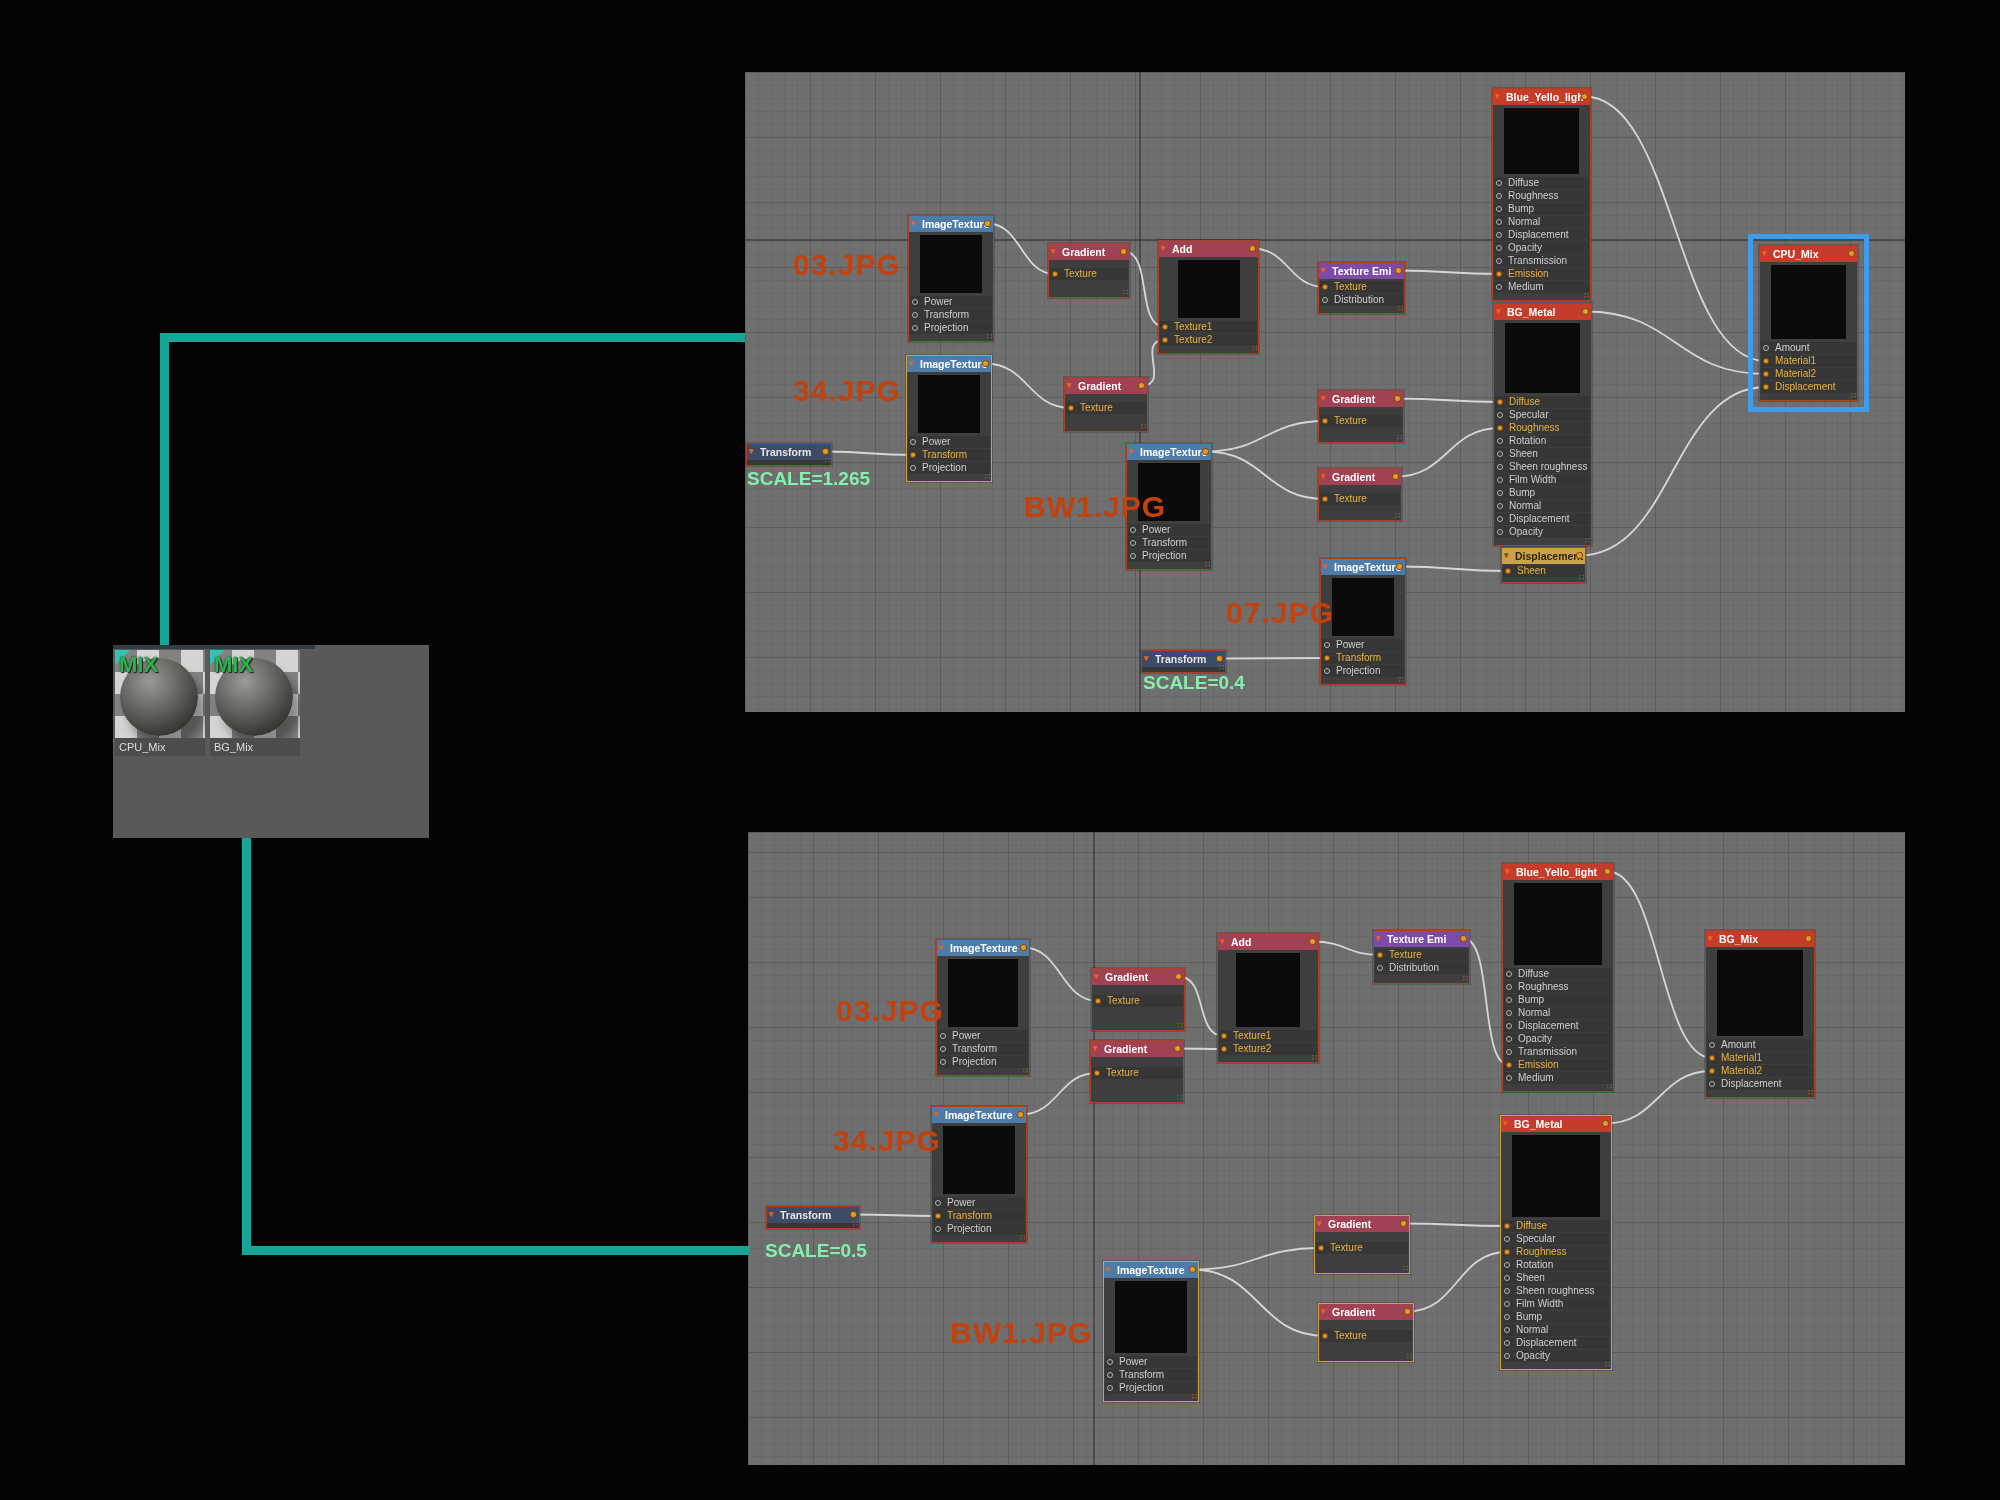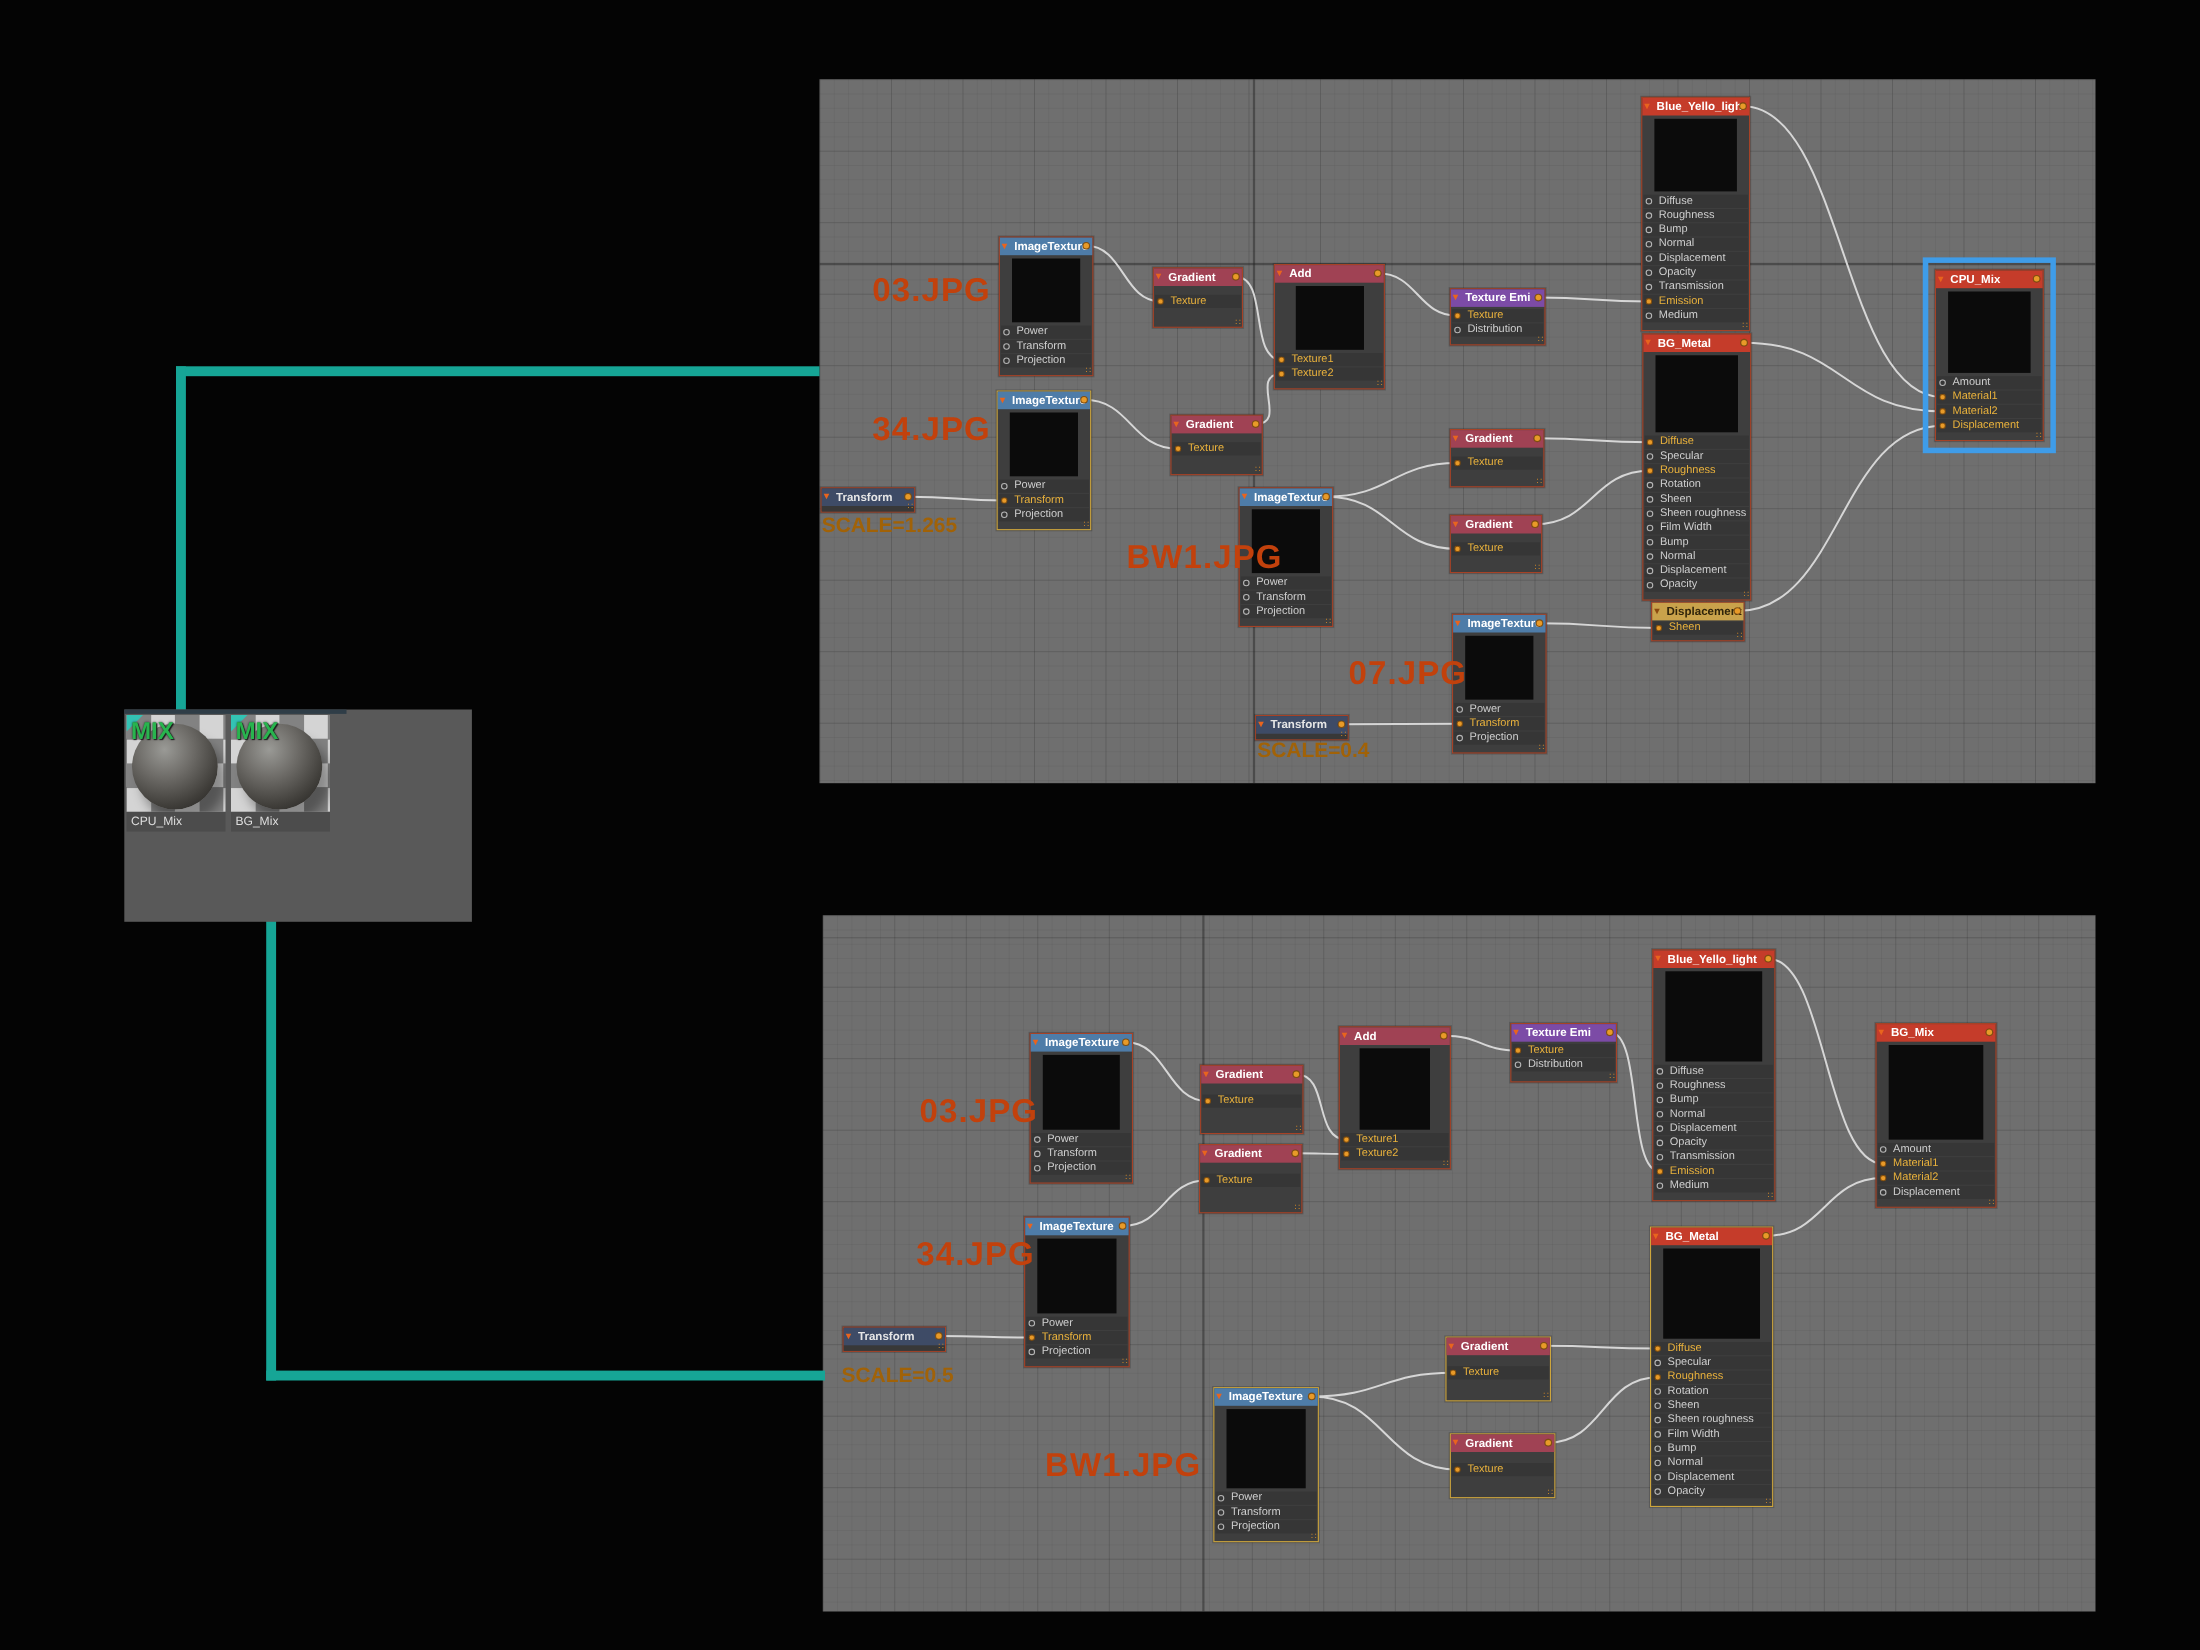--- a/index.html
+++ b/index.html
@@ -31,21 +31,21 @@
     background:radial-gradient(circle at 38% 30%,#9a9a96 0%,#6e6c68 35%,#403e3a 70%,#1c1b19 100%);
     box-shadow:8px 12px 10px rgba(0,0,0,.35);}
   .mix-badge{position:absolute;left:4px;top:2px;font-size:22px;font-weight:bold;color:#28b44e;
     text-shadow:1px 1px 1px #1d1d1d,0 0 2px #222;z-index:3;}
   .corner-tri{position:absolute;left:0;top:0;width:0;height:0;
     border-left:15px solid #33c3b4;border-bottom:15px solid transparent;z-index:3;}
   .thumb-label{height:18px;line-height:18px;background:#4c4c4c;color:#dddddd;font-size:11px;padding-left:4px;}
 
   
   .biglabel{position:absolute;color:#c2410c;font-size:30px;font-weight:bold;z-index:5;letter-spacing:1px;}
-  .scalelabel{position:absolute;color:#a16207;font-size:19px;font-weight:bold;z-index:5;}
+  .scalelabel{position:absolute;color:#86efac;font-size:19px;font-weight:bold;z-index:5;}
   .note{position:absolute;color:var(--note-pink,#f2a8b6);font-size:26px;font-weight:bold;z-index:5;
     text-align:center;line-height:27px;letter-spacing:.5px;}
 
   
   #wires{position:absolute;left:0;top:0;z-index:3;}
   #wires path{fill:none;stroke:var(--wire,#d6d6d6);stroke-width:1.8px;}
 
   
   .node{position:absolute;background:#3e3e3e;border:1px solid var(--border-red,#a64226);
     z-index:4;box-shadow:0 0 0 1px rgba(0,0,0,.18);}

